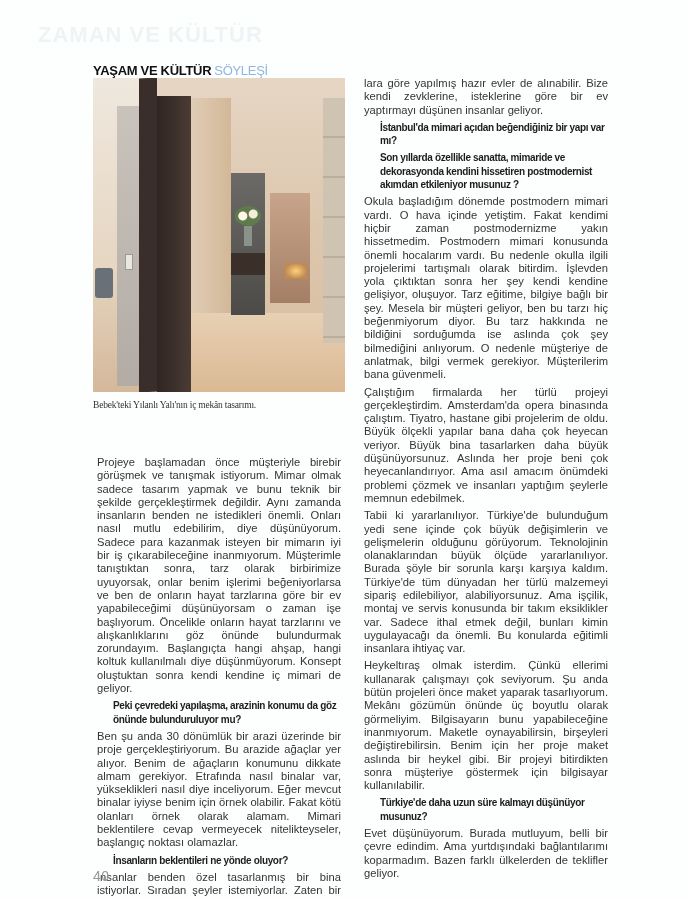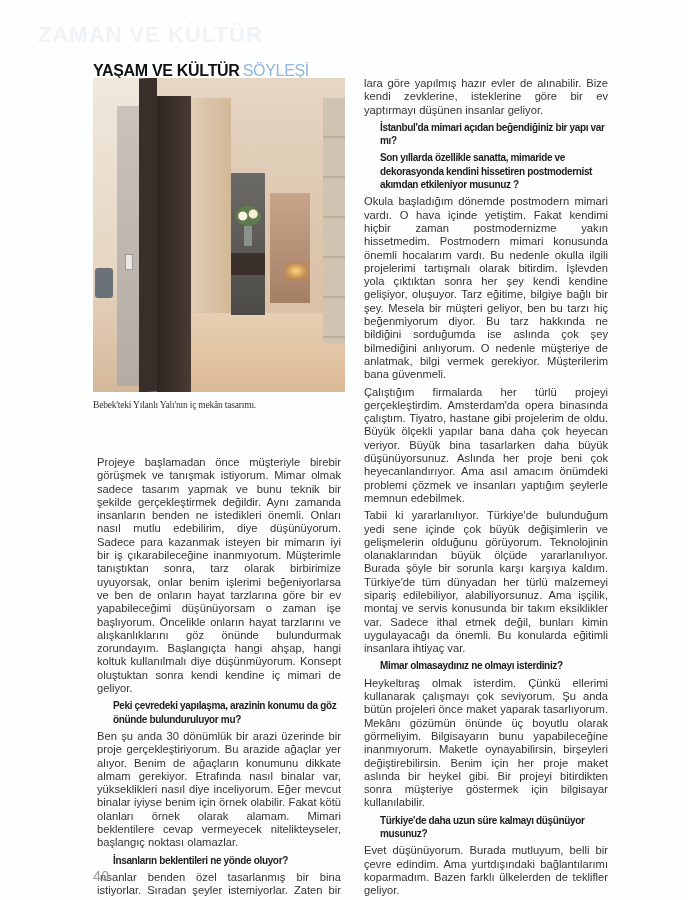--- a/index.html
+++ b/index.html
@@ -5,21 +5,21 @@
   html, body { margin: 0; padding: 0; }
   body {
     width: 688px; height: 900px; background: #fdfefe; position: relative; overflow: hidden;
     font-family: "Liberation Sans", sans-serif; color: #2a2a2a;
   }
   .ghost {
     position: absolute; left: 38px; top: 22px; font-size: 22px; font-weight: bold;
     color: #eef4f6; letter-spacing: 1px; font-family: "Liberation Sans", sans-serif;
   }
   .section-head {
-    position: absolute; left: 93px; top: 62px; font-size: 16px; line-height: 18px;
+    position: absolute; left: 93px; top: 62px; font-size: 13px; line-height: 18px;
     white-space: nowrap; letter-spacing: -0.3px;
   }
   .section-head .k { font-weight: bold; color: #111; }
   .section-head .s { color: #8fb6dd; font-weight: normal; margin-left: 3px; }
   .photo {
     position: absolute; left: 93px; top: 78px; width: 252px; height: 314px; overflow: hidden;
     background: linear-gradient(180deg, #e6d6c4 0%, #dcc6ad 50%, #d8bd9d 100%);
   }
   .photo .left-room { position:absolute; left:0; top:0; width:55px; height:314px; background: linear-gradient(180deg,#efe8de 0%,#e6d6c2 60%,#d4b89a 100%); }
   .photo .left-panel { position:absolute; left:24px; top:28px; width:40px; height:280px; background: linear-gradient(180deg,#c9c3bb,#b3aca4); }
@@ -90,19 +90,18 @@
     <p class="q">İnsanların beklentileri ne yönde oluyor?</p>
     <p class="a">İnsanlar benden özel tasarlanmış bir bina istiyorlar. Sıradan şeyler istemiyorlar. Zaten bir mimarla çalışmalarının nedeni de bu. Yoksa bir sitede ortalama ihtiyaç-</p>
   </div>
 <div class="col col-right" id="colRight">
     <p class="a">lara göre yapılmış hazır evler de alınabilir. Bize kendi zevklerine, isteklerine göre bir ev yaptırmayı düşünen insanlar geliyor.</p>
     <p class="q">İstanbul'da mimari açıdan beğendiğiniz bir yapı var mı?</p>
     <p class="q">Son yıllarda özellikle sanatta, mimaride ve dekorasyonda kendini hissetiren postmodernist akımdan etkileniyor musunuz ?</p>
     <p class="a">Okula başladığım dönemde postmodern mimari vardı. O hava içinde yetiştim. Fakat kendimi hiçbir zaman postmodernizme yakın hissetmedim. Postmodern mimari konusunda önemli hocalarım vardı. Bu nedenle okulla ilgili projelerimi tartışmalı olarak bitirdim. İşlevden yola çıktıktan sonra her şey kendi kendine gelişiyor, oluşuyor. Tarz eğitime, bilgiye bağlı bir şey. Mesela bir müşteri geliyor, ben bu tarzı hiç beğenmiyorum diyor. Bu tarz hakkında ne bildiğini sorduğumda ise aslında çok şey bilmediğini anlıyorum. O nedenle müşteriye de anlatmak, bilgi vermek gerekiyor. Müşterilerim bana güvenmeli.</p>
     <p class="a">Çalıştığım firmalarda her türlü projeyi gerçekleştirdim. Amsterdam'da opera binasında çalıştım. Tiyatro, hastane gibi projelerim de oldu. Büyük ölçekli yapılar bana daha çok heyecan veriyor. Büyük bina tasarlarken daha büyük düşünüyorsunuz. Aslında her proje beni çok heyecanlandırıyor. Ama asıl amacım önümdeki problemi çözmek ve insanları yaptığım şeylerle memnun edebilmek.</p>
     <p class="a">Tabii ki yararlanılıyor. Türkiye'de bulunduğum yedi sene içinde çok büyük değişimlerin ve gelişmelerin olduğunu görüyorum. Teknolojinin olanaklarından büyük ölçüde yararlanılıyor. Burada şöyle bir sorunla karşı karşıya kaldım. Türkiye'de tüm dünyadan her türlü malzemeyi sipariş edilebiliyor, alabiliyorsunuz. Ama işçilik, montaj ve servis konusunda bir takım eksiklikler var. Sadece ithal etmek değil, bunları kimin uygulayacağı da önemli. Bu konularda eğitimli insanlara ihtiyaç var.</p>
-    <p class="q">Mimar olmasaydınız ne olmayı isterdiniz?</p>
     <p class="a">Heykeltıraş olmak isterdim. Çünkü ellerimi kullanarak çalışmayı çok seviyorum. Şu anda bütün projeleri önce maket yaparak tasarlıyorum. Mekânı gözümün önünde üç boyutlu olarak görmeliyim. Bilgisayarın bunu yapabileceğine inanmıyorum. Maketle oynayabilirsin, birşeyleri değiştirebilirsin. Benim için her proje maket aslında bir heykel gibi. Bir projeyi bitirdikten sonra müşteriye göstermek için bilgisayar kullanılabilir.</p>
     <p class="q">Türkiye'de daha uzun süre kalmayı düşünüyor musunuz?</p>
     <p class="a">Evet düşünüyorum. Burada mutluyum, belli bir çevre edindim. Ama yurtdışındaki bağlantılarımı koparmadım. Bazen farklı ülkelerden de teklifler geliyor.</p>
   </div>
 
 <div class="page-num">40</div>
 
 </body></html>

